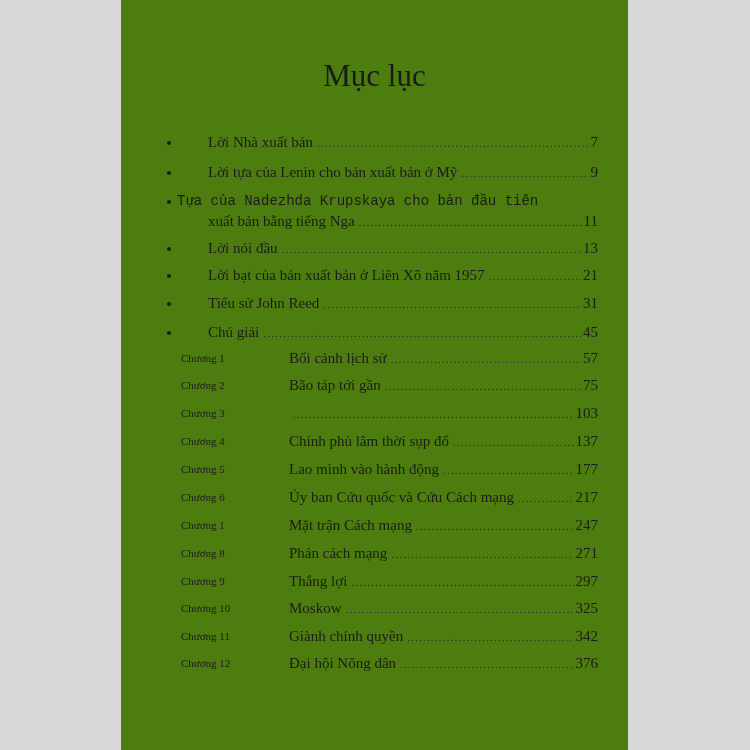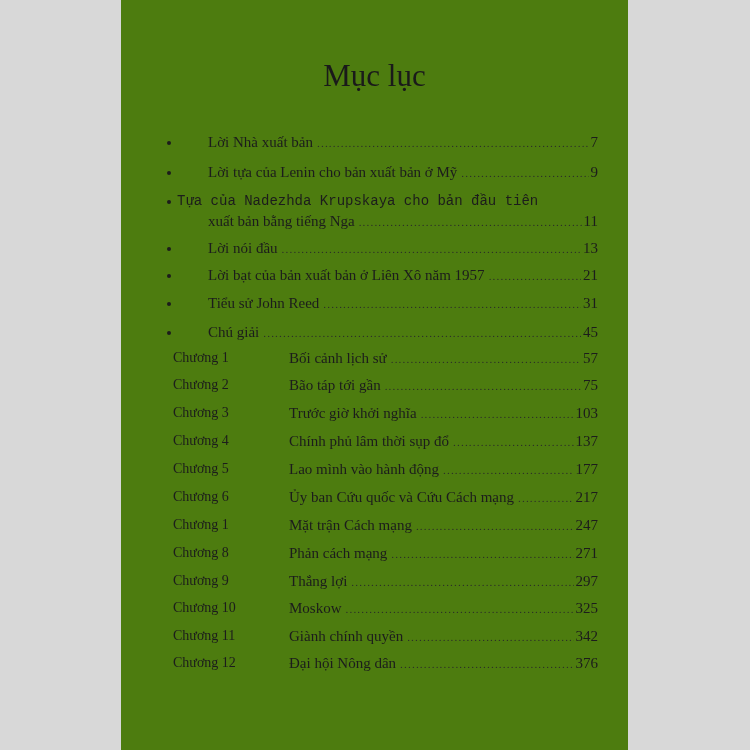--- a/index.html
+++ b/index.html
@@ -95,24 +95,24 @@
     }
     .pagenum {
       flex: 0 0 auto;
       font-family: "Liberation Serif", "DejaVu Serif", serif;
       font-size: 15px;
       line-height: 20px;
       text-align: right;
     }
     .chapter-label {
       position: absolute;
-      left: 52px;
-      height: 20px;
-      font-family: "Liberation Serif", "DejaVu Serif", serif;
-      font-size: 14px;
+      left: 60px;
+      height: 20px;
+      font-family: "Liberation Serif", "DejaVu Serif", serif;
+      font-size: 11px;
       line-height: 20px;
       white-space: nowrap;
     }
     .first-line-only {
       position: absolute;
       left: 56px;
       height: 20px;
       font-family: Liberation Mono, monospace;
       font-size: 14px;
       line-height: 20px;
@@ -207,21 +207,20 @@
       <div class="leader-line" style="left:137px; width:309px;">
         <span class="leader-text">Bão táp tới gần</span>
         <span class="dots"></span>
         <span class="pagenum">75</span>
       </div>
     </div>
 
     <div class="row" style="top:403px;">
       <span class="chapter-label">Chương 3</span>
       <div class="leader-line" style="left:137px; width:309px;">
-        <span class="leader-text">Trước giờ khởi nghĩa</span>
         <span class="dots"></span>
         <span class="pagenum">103</span>
       </div>
     </div>
 
     <div class="row" style="top:431px;">
       <span class="chapter-label">Chương 4</span>
       <div class="leader-line" style="left:137px; width:309px;">
         <span class="leader-text">Chính phủ lâm thời sụp đổ</span>
         <span class="dots"></span>

